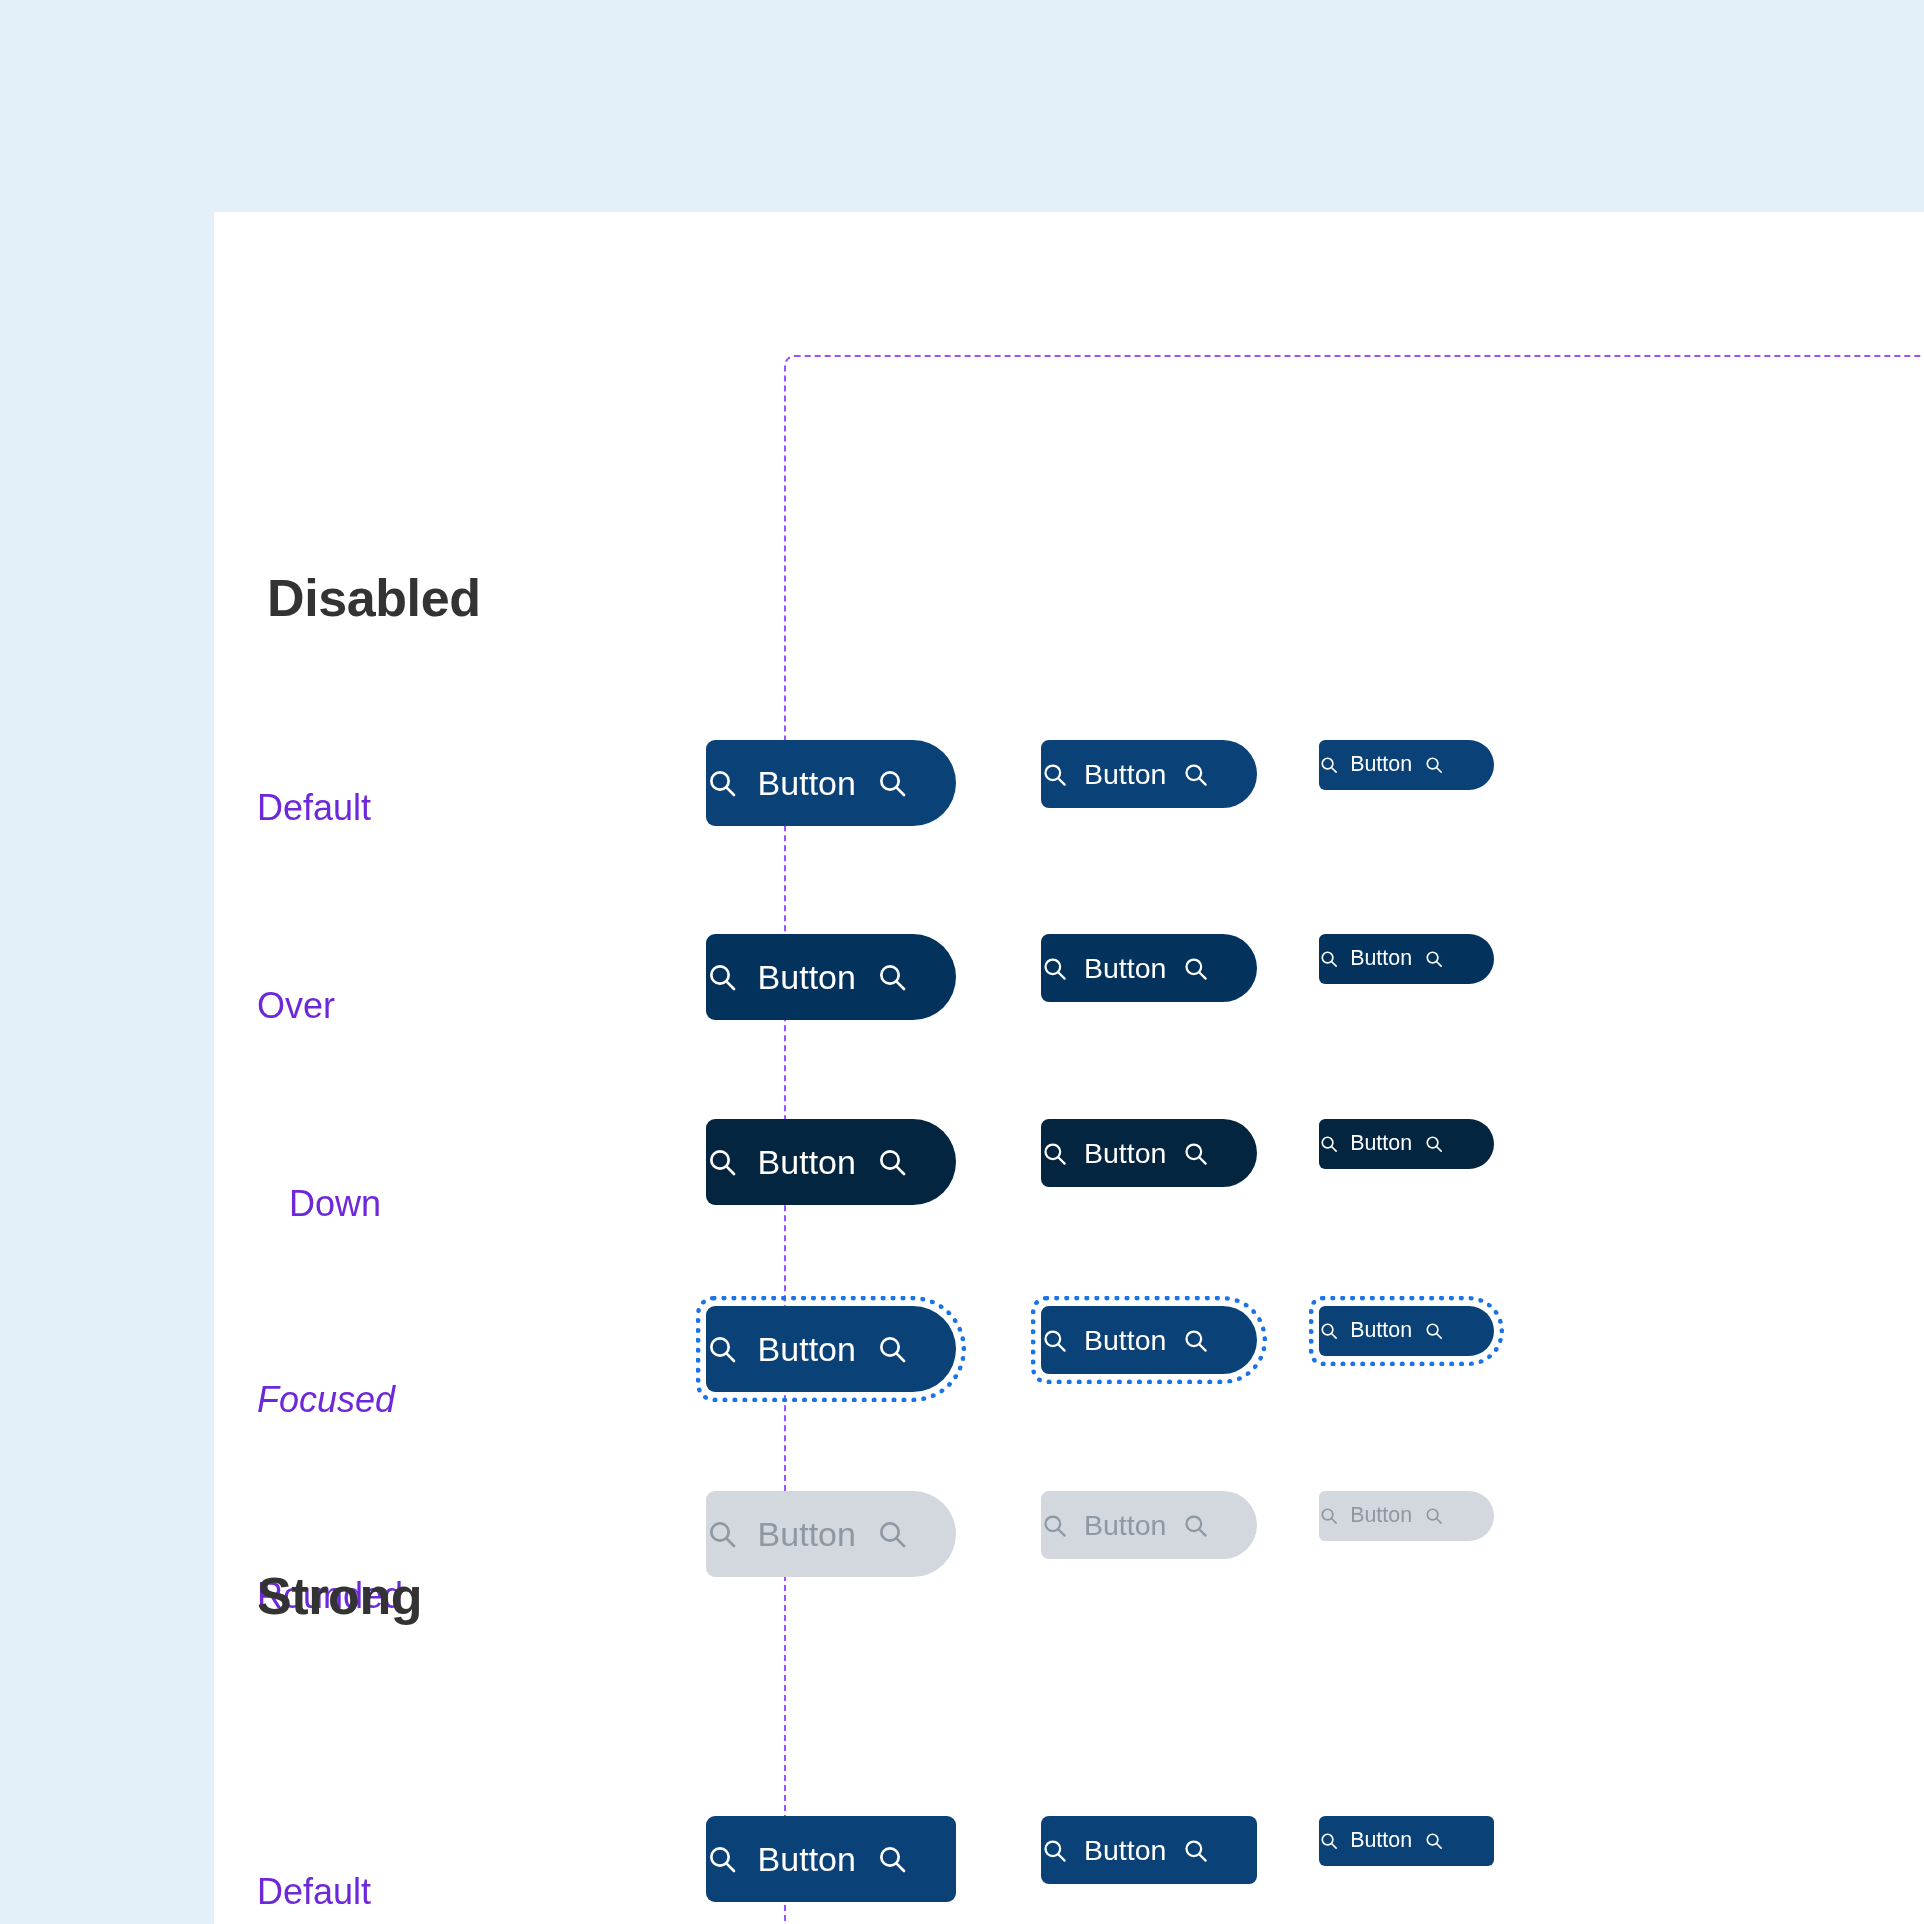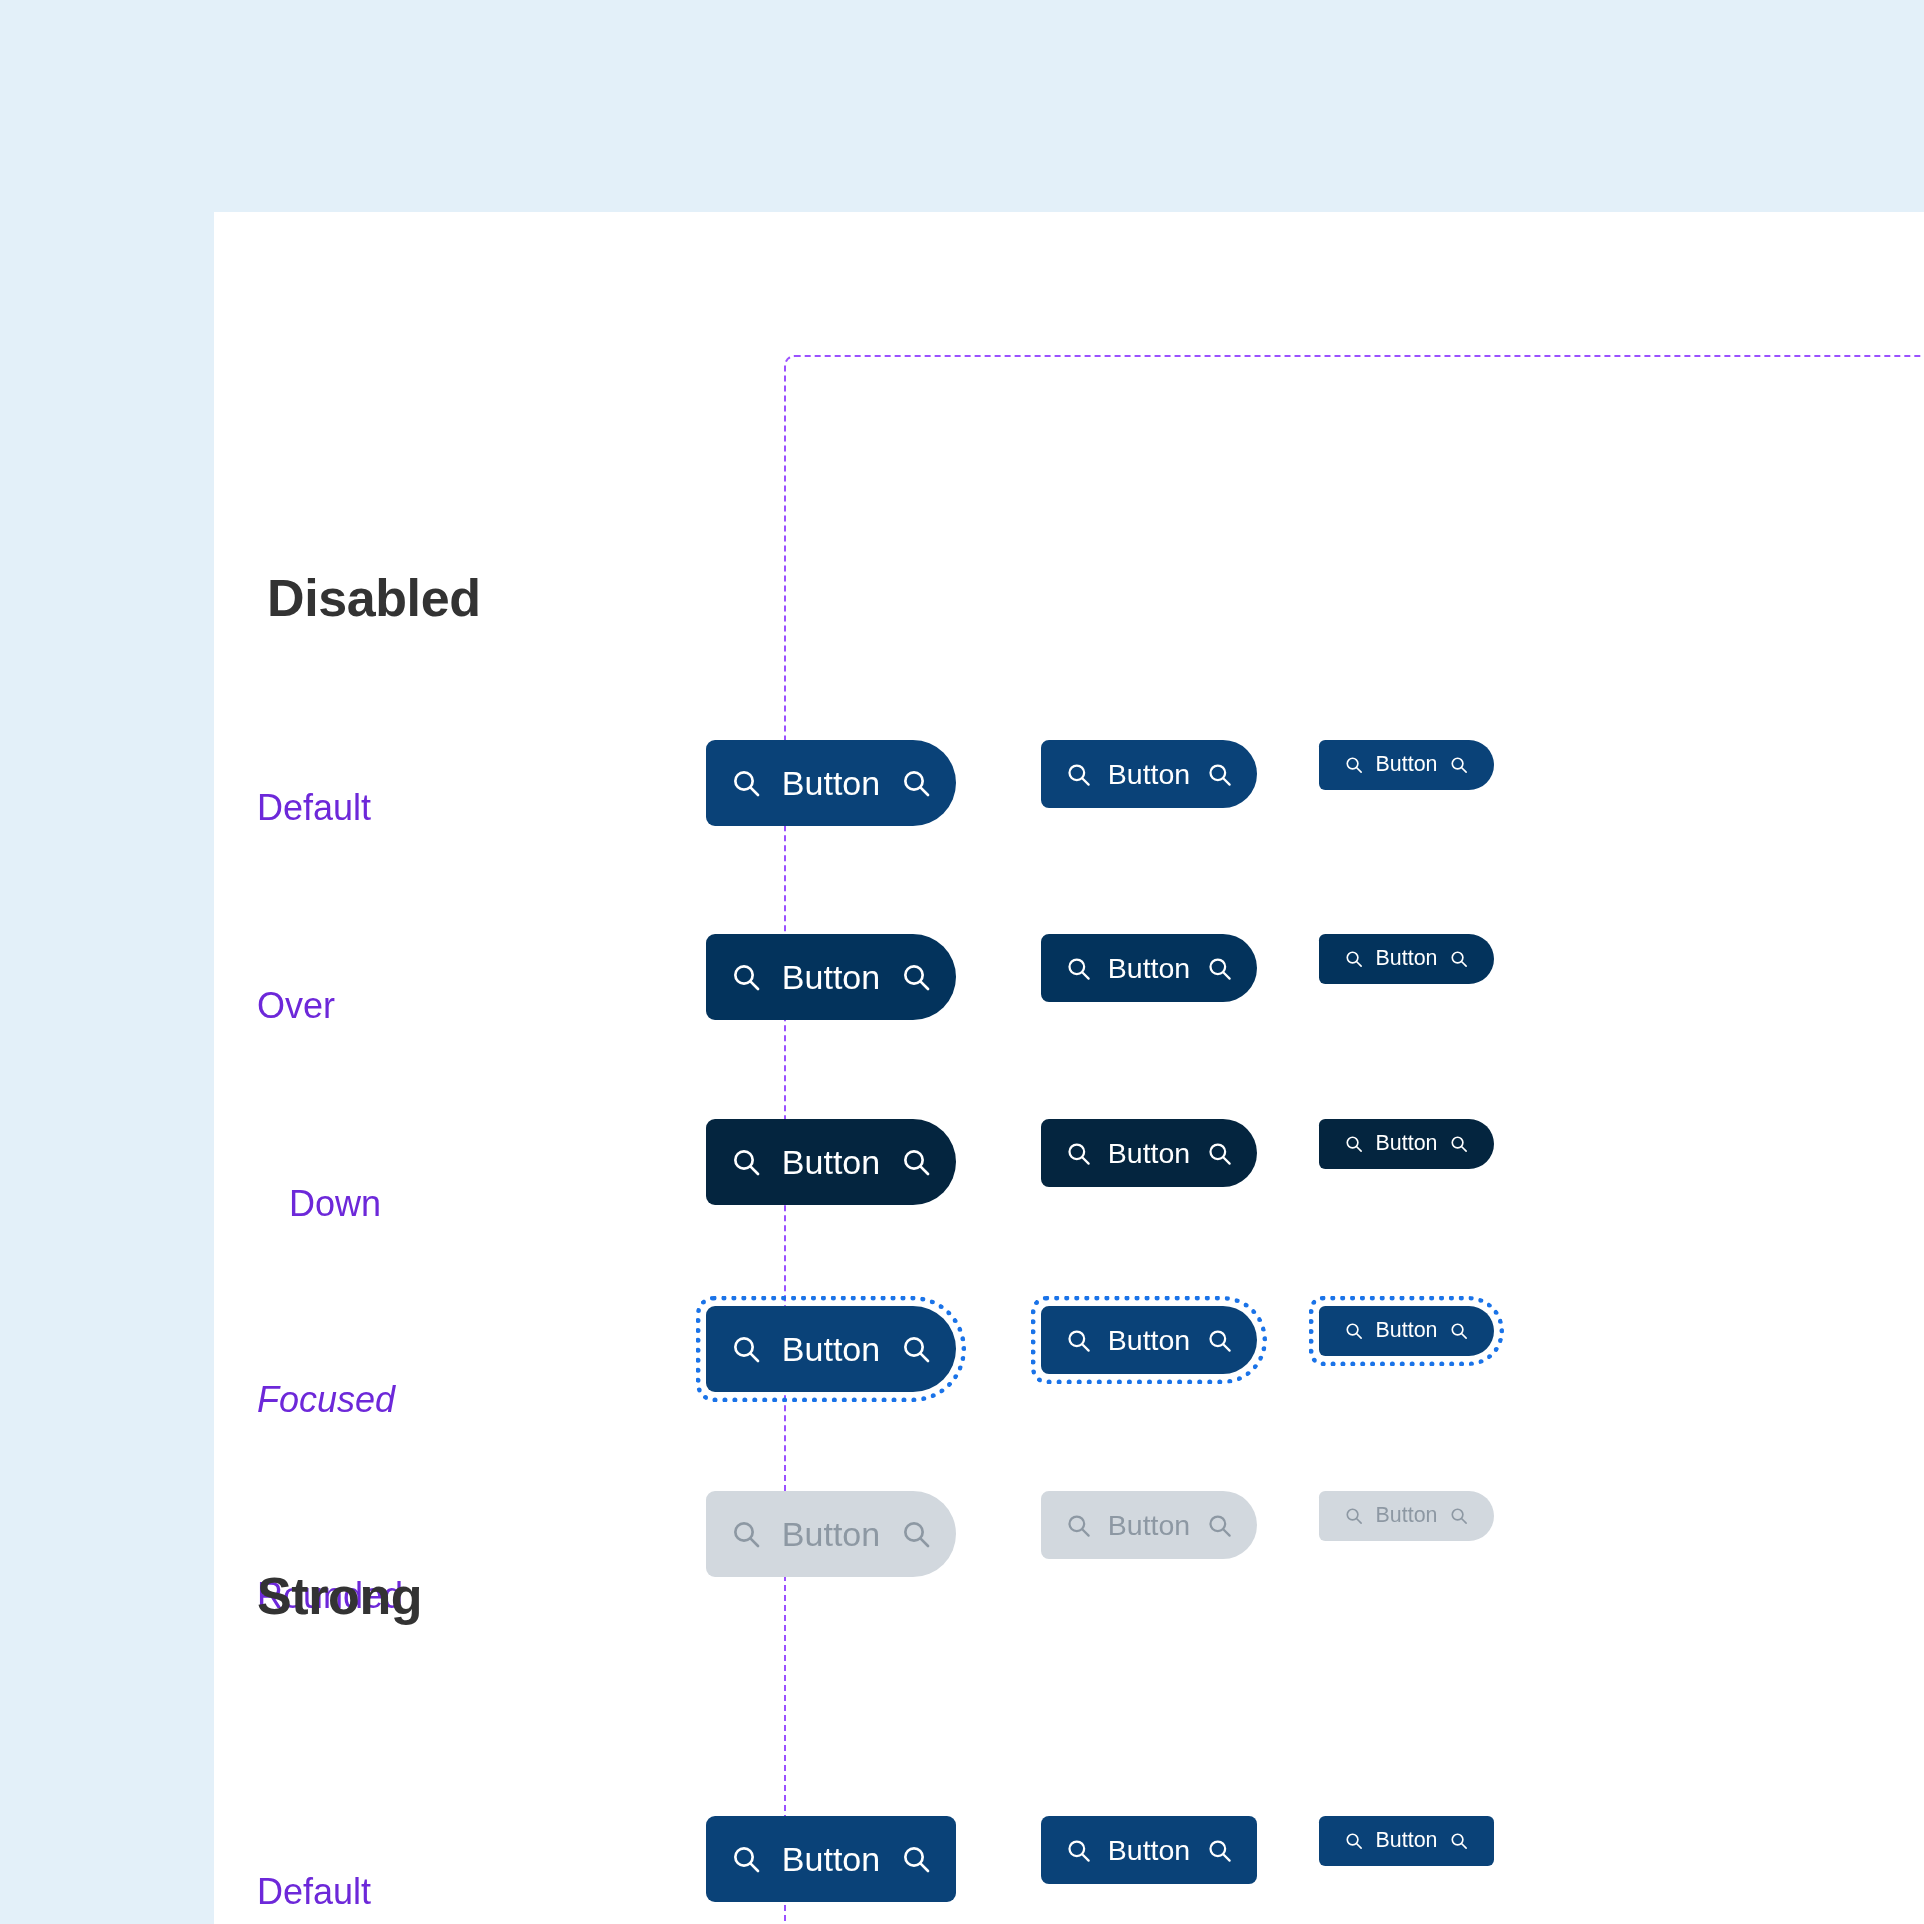--- a/index.html
+++ b/index.html
@@ -66,21 +66,20 @@
     left: 0;
     width: 100%;
     height: 143px;
   }
 
   
   .btn {
     position: absolute;
     display: flex;
     align-items: center;
-    justify-content: center;
     gap: 16px;
     border: none;
     background: #0a4278;
     color: #ffffff;
     cursor: pointer;
     font-family: "Liberation Sans", sans-serif;
     white-space: nowrap;
     user-select: none;
   }
 

